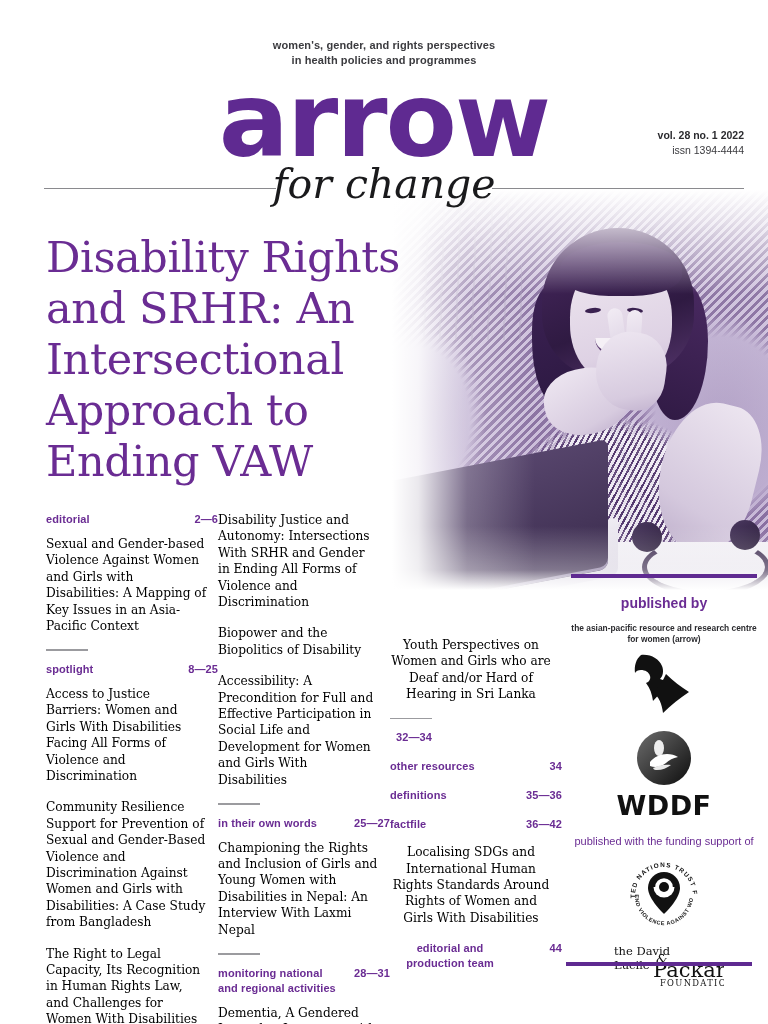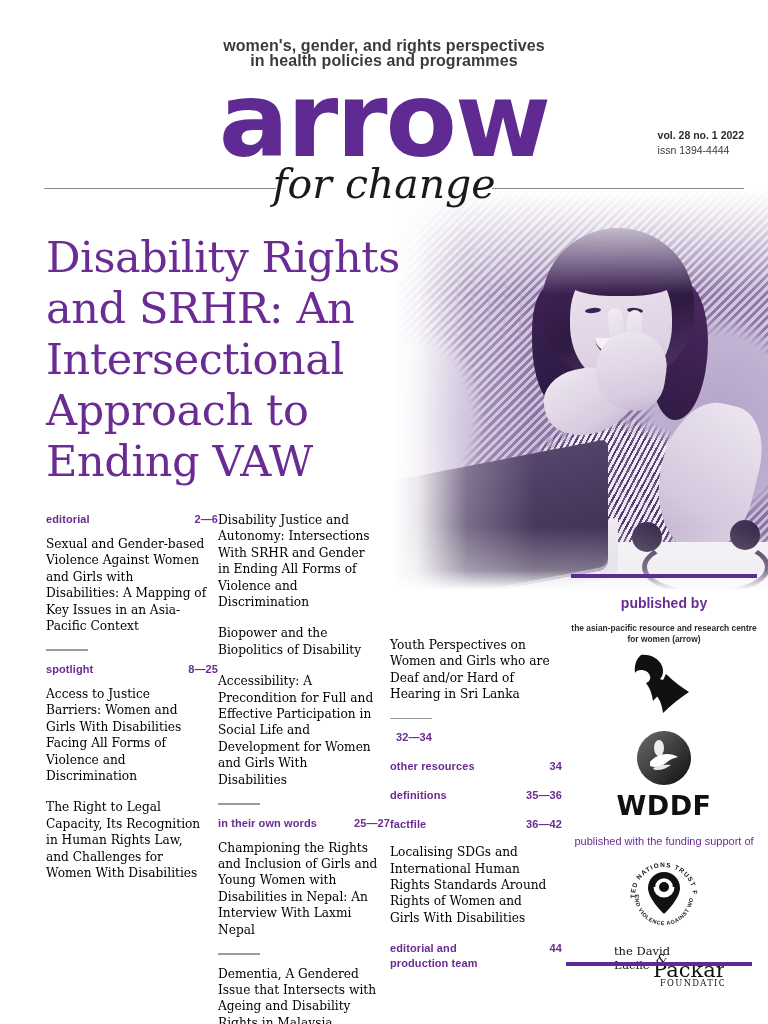--- a/index.html
+++ b/index.html
@@ -123,30 +123,30 @@
     position:absolute;inset:0;pointer-events:none;
     background:
       linear-gradient(90deg,#ffffff 0%, rgba(255,255,255,.88) 7%, rgba(255,255,255,.25) 20%, rgba(255,255,255,0) 38%),
       linear-gradient(180deg,#ffffff 0%, rgba(255,255,255,.75) 8%, rgba(255,255,255,0) 26%),
       linear-gradient(0deg,#ffffff 0%, rgba(255,255,255,.35) 5%, rgba(255,255,255,0) 16%);
   }
 
   
   .strap{
     position:absolute;left:0;top:38px;width:768px;text-align:center;
-    font-size:16px;line-height:15px;font-weight:700;color:#3b3b3f;letter-spacing:.1px;
+    font-size:11px;line-height:15px;font-weight:700;color:#3b3b3f;letter-spacing:.1px;
   }
   .wordmark{
     position:absolute;left:0;top:68px;width:768px;text-align:center;
     font-family:"DejaVu Sans", sans-serif;
     font-weight:700;font-size:104px;line-height:104px;letter-spacing:-2px;
     color:#5f2a91;
   }
   .voliss{
-    position:absolute;right:24px;top:128px;
+    position:absolute;right:24px;top:128px;text-align:right;
     font-size:10.5px;line-height:15px;color:#2b2b2f;
   }
   .voliss .v1{font-weight:700;}
   .voliss .v2{font-weight:400;color:#3a3a3e;}
 
   .rule-row{
     position:absolute;left:44px;top:188px;width:700px;height:1px;
     display:flex;align-items:center;
   }
   .rule-row .ln{flex:1;height:1px;background:#8a8a8e;}
@@ -164,21 +164,21 @@
     position:absolute;left:46px;top:232px;width:400px;
     font-family:"DejaVu Serif", serif;font-weight:400;
     font-size:43px;line-height:51px;color:#6a2c93;letter-spacing:-.4px;
   }
 
   
   .toc{position:absolute;left:46px;top:512px;width:700px;}
   .col{position:absolute;top:0;}
   .c1{left:0;width:172px;}
   .c2{left:172px;width:172px;}
-  .c3{left:344px;width:172px;}
+  .c3{left:344px;width:172px;text-align:center;}
 
   .sec-head{
     display:flex;justify-content:space-between;align-items:baseline;
     color:#6a2c93;font-weight:700;font-size:11px;line-height:15px;
     letter-spacing:.1px;margin-bottom:9px;
   }
   .sec-head .lbl{max-width:120px;}
   .sec-head .pg{font-weight:700;white-space:nowrap;padding-left:6px;}
   .divider{width:42px;height:1.5px;background:#9b9b9f;margin:13px 0 11px 0;}
   .entry{
@@ -270,36 +270,41 @@
         </div>
         <div class="entry">Sexual and Gender-based Violence Against Women and Girls with Disabilities: A Mapping of Key Issues in an Asia-Pacific Context</div>
       </div>
       <div class="divider"></div>
       <div>
         <div class="sec-head">
           <span class="lbl">spotlight</span>
           <span class="pg">8—25</span>
         </div>
         <div class="entry">Access to Justice Barriers: Women and Girls With Disabilities Facing All Forms of Violence and Discrimination</div>
+        <div class="entry">Community Resilience Support for Prevention of Sexual and Gender-Based Violence and Discrimination Against Women and Girls with Disabilities: A Case Study from Bangladesh</div>
         <div class="entry">The Right to Legal Capacity, Its Recognition in Human Rights Law, and Challenges for Women With Disabilities</div>
 
       </div>
     </div>
 
     <div class="col c2">
       <div class="entry">Disability Justice and Autonomy: Intersections With SRHR and Gender in Ending All Forms of Violence and Discrimination</div>
       <div class="entry">Biopower and the Biopolitics of Disability</div>
       <div class="entry">Accessibility: A Precondition for Full and Effective Participation in Social Life and Development for Women and Girls With Disabilities</div>
       <div class="divider"></div>
       <div class="sec-head">
         <span class="lbl">in their own words</span>
         <span class="pg">25—27</span>
       </div>
       <div class="entry">Championing the Rights and Inclusion of Girls and Young Women with Disabilities in Nepal: An Interview With Laxmi Nepal</div>
       <div class="divider"></div>
+      <div class="sec-head">
+        <span class="lbl">monitoring national and regional activities</span>
+        <span class="pg">28—31</span>
+      </div>
       <div class="entry">Dementia, A Gendered Issue that Intersects with Ageing and Disability Rights in Malaysia</div>
     </div>
 
     <div class="col c3">
       <div style="height:125px"></div>
       <div class="entry">Youth Perspectives on Women and Girls who are Deaf and/or Hard of Hearing in Sri Lanka</div>
       <div class="divider"></div>
       <div class="sec-head">
         <span class="pg">32—34</span>
       </div>

